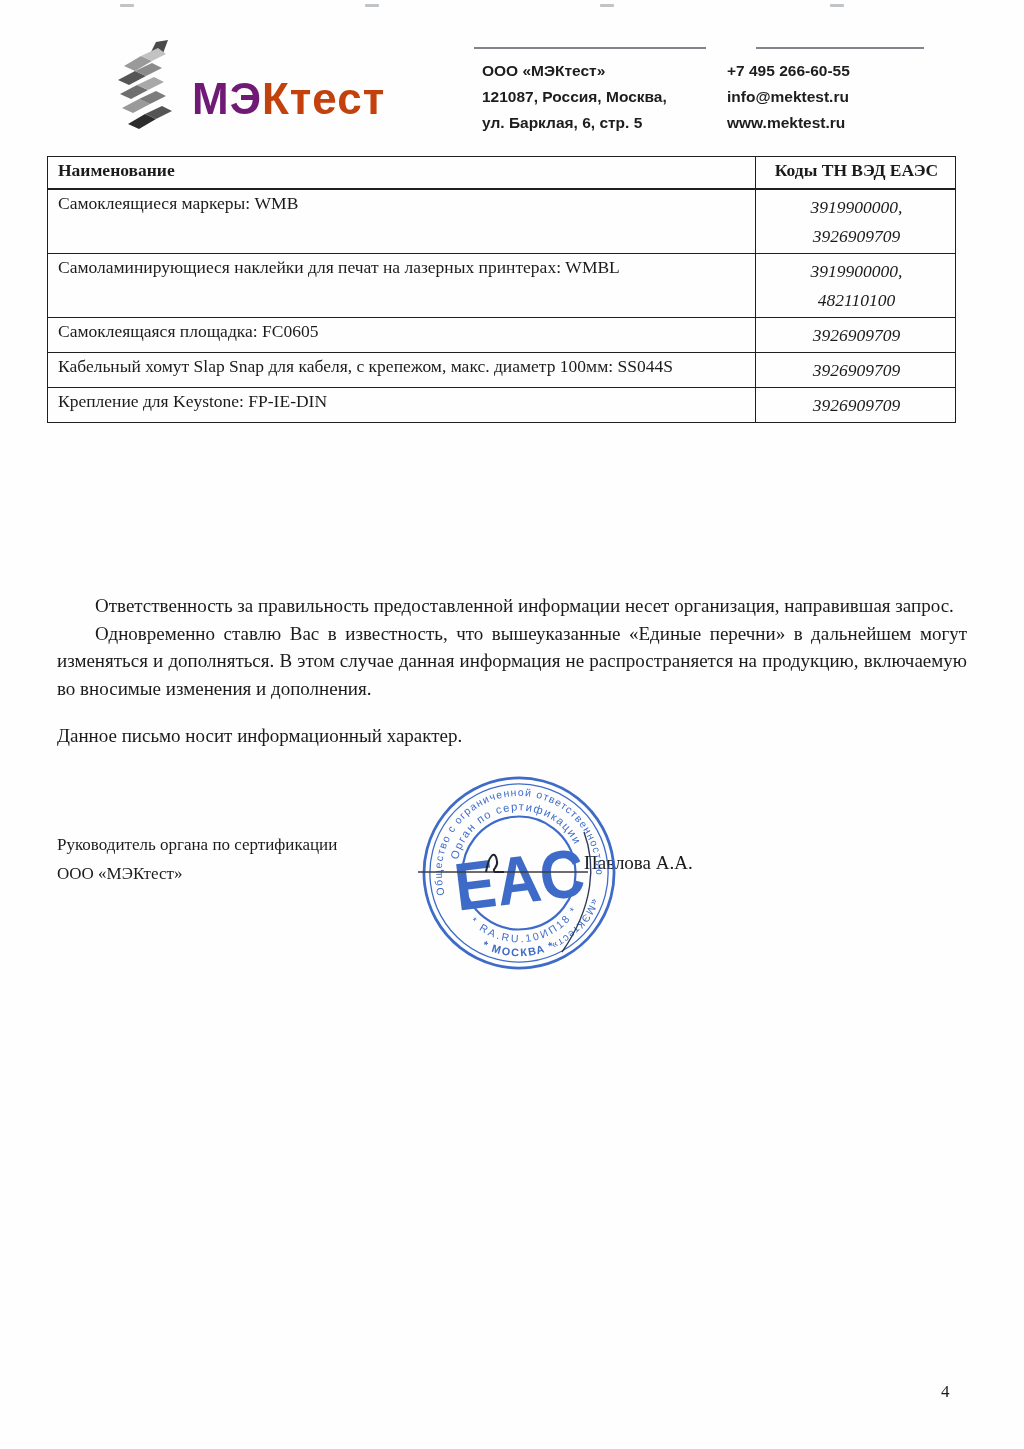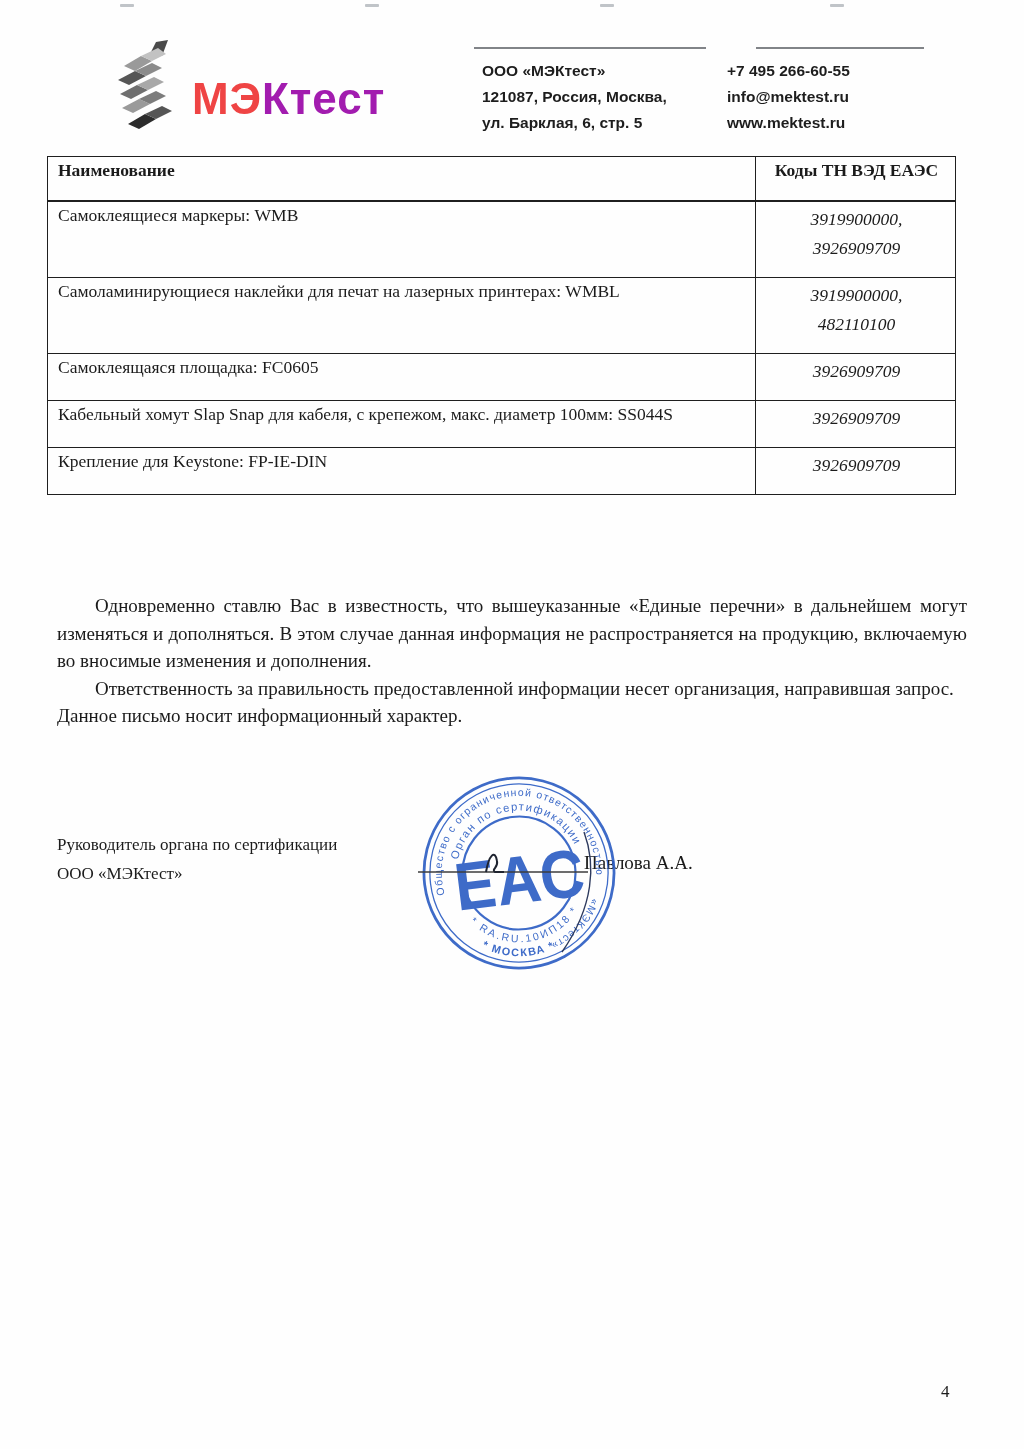--- a/index.html
+++ b/index.html
@@ -7,49 +7,49 @@
     position:relative;width:1024px;height:1449px;margin:0 auto;
     background:#fefefe;overflow:hidden;
     font-family:"Liberation Serif",serif;color:#1b1b1b;
   }
   
   .speck{position:absolute;top:4px;height:3px;width:14px;background:#8d939b;opacity:.55;border-radius:1px;}
 
   
   .logo{position:absolute;left:104px;top:40px;display:flex;align-items:center;}
   .logo-text{font-family:"Liberation Sans",sans-serif;font-weight:bold;font-size:44px;letter-spacing:1px;line-height:1;margin-left:6px;margin-top:18px;}
-  .logo-gray{color:#ef4444;}
-  .logo-black{color:#a21caf;}
+  .logo-gray{color:#701a75;}
+  .logo-black{color:#c2410c;}
   .contact-col{position:absolute;top:58px;font-family:"Liberation Sans",sans-serif;font-weight:700;font-size:15.5px;line-height:26px;color:#1d1d1d;}
   .contact-rule{position:absolute;top:47px;height:2px;background:#6b6f73;opacity:.85;}
   #col1{left:482px;} #rule1{left:474px;width:232px;}
   #col2{left:727px;} #rule2{left:756px;width:168px;}
 
   
   table.codes{
     position:absolute;left:47px;top:156px;width:908px;
     border-collapse:collapse;table-layout:fixed;
     font-size:17.5px;
   }
   table.codes col.c1{width:708px;}
   table.codes col.c2{width:200px;}
   table.codes td,table.codes th{
-    border:1.6px solid #1f1f1f;vertical-align:top;padding:3px 8px 14px 10px;
+    border:1.6px solid #1f1f1f;vertical-align:top;padding:3px 8px 2px 10px;
   }
   table.codes th{font-size:17.5px;text-align:left;height:26px;border-bottom-width:2.4px;}
   table.codes th.thcodes{text-align:center;}
   td.codecell{text-align:center;white-space:pre-line;line-height:29px;padding-top:4px;font-style:italic;}
   tr.rh62{height:60px;} tr.rh64{height:62px;} tr.rh30{height:27px;}
   tr.rh50{height:47px;} tr.rh34{height:31px;} tr.rh29{height:26px;}
 
   
   .note{position:absolute;left:57px;top:482px;font-size:18.5px;}
   .bodytext{position:absolute;left:57px;top:592px;width:910px;font-size:19px;line-height:27.5px;}
   .bodytext p{margin:0;text-indent:38px;text-align:justify;}
-  .bodytext p.noindent{text-indent:0;text-align:left;}
+  .bodytext p.noindent{text-indent:0;text-align:left;margin-top:20px;}
 
   
   .sig-labels{position:absolute;left:57px;top:830px;font-size:17px;line-height:29px;}
   .sig-name{position:absolute;left:584px;top:852px;font-size:19px;}
   .stamp-svg{position:absolute;left:420px;top:774px;pointer-events:none;}
   .sig-svg{position:absolute;left:400px;top:760px;pointer-events:none;}
 
   .pageno{position:absolute;left:941px;top:1382px;font-size:17px;}
 </style>
 </head>
@@ -125,22 +125,22 @@
     </tr>
     <tr class="rh29">
       <td>Крепление для Keystone: FP-IE-DIN</td>
       <td class="codecell">3926909709</td>
     </tr>
   </tbody>
     </table>
 
 
   <div class="bodytext">
+    <p>Ответственность за правильность предоставленной информации несет организация, направившая запрос.</p>
     <p>Одновременно ставлю Вас в известность, что вышеуказанные «Единые перечни» в дальнейшем могут изменяться и дополняться. В этом случае данная информация не распространяется на продукцию, включаемую во вносимые изменения и дополнения.</p>
-    <p>Ответственность за правильность предоставленной информации несет организация, направившая запрос.</p>
     <p class="noindent">Данное письмо носит информационный характер.</p>
   </div>
 
   <div class="sig-labels">
     <div>Руководитель органа по сертификации</div>
     <div>ООО «МЭКтест»</div>
   </div>
 
   <div class="sig-name">Павлова А.А.</div>
 

